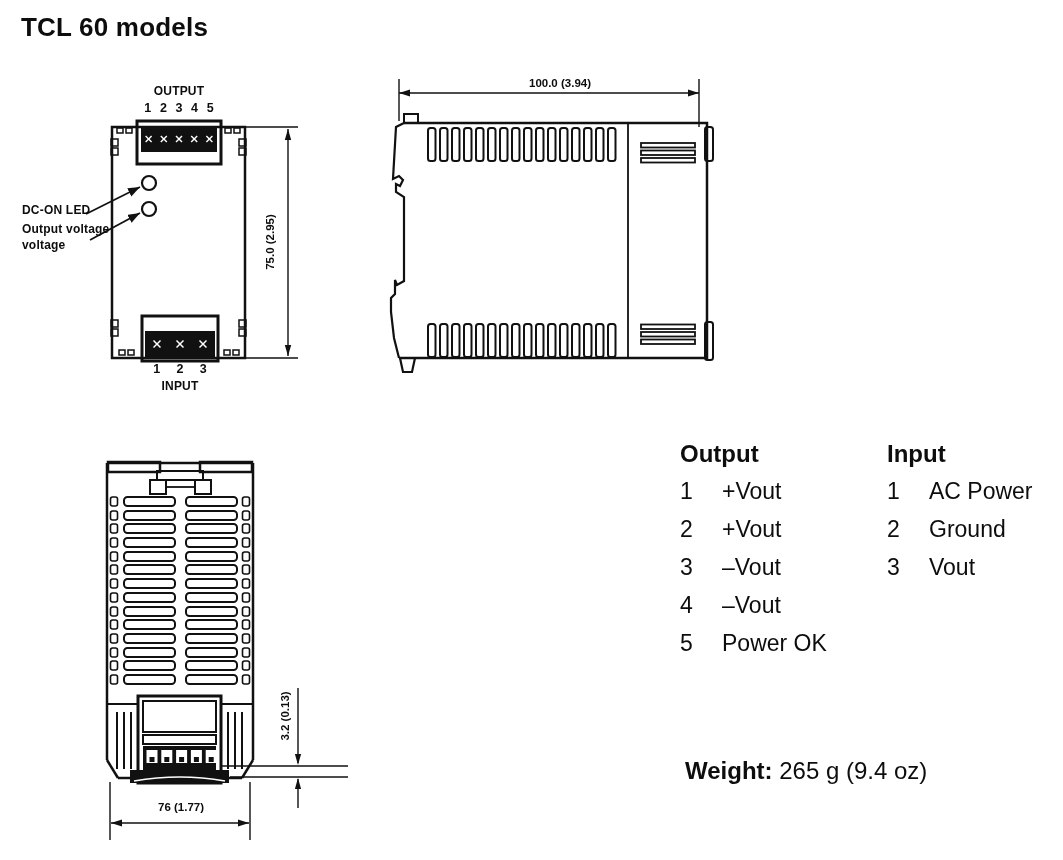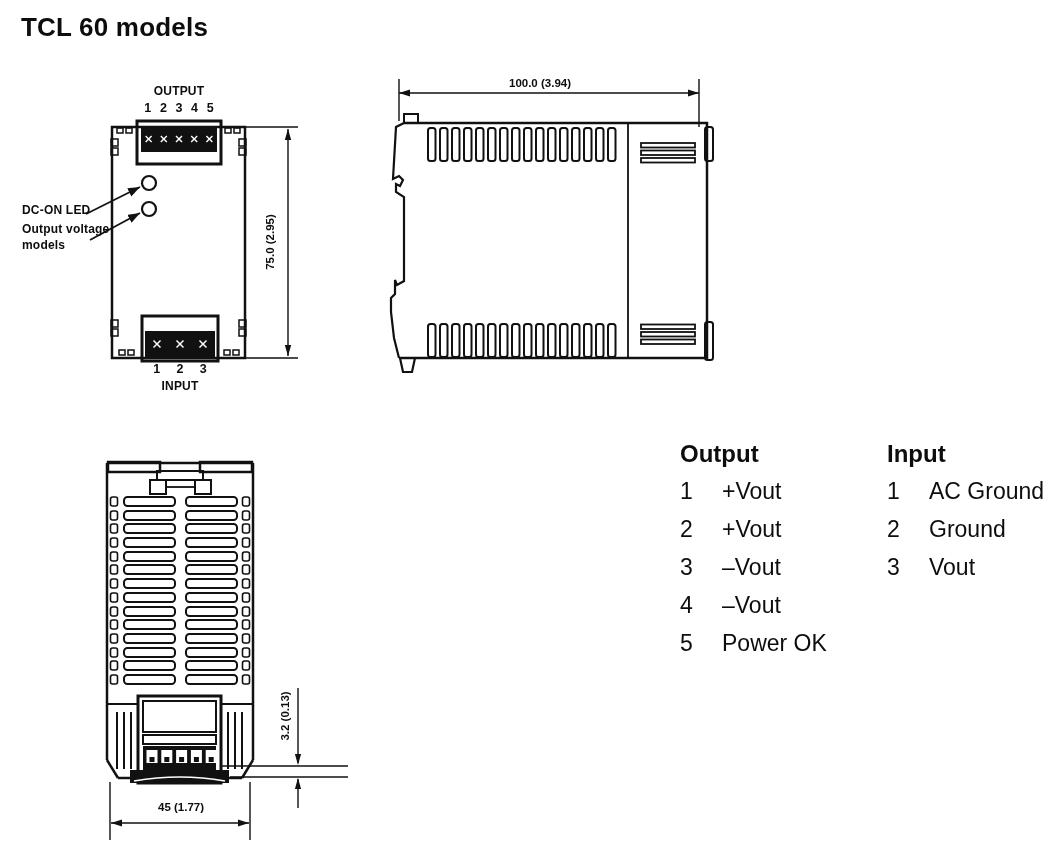--- a/index.html
+++ b/index.html
@@ -271,34 +271,34 @@
   <div class="abs pin-row" style="left:140px; top:101px; width:78px;">
     <span>1</span>
     <span>2</span>
     <span>3</span>
     <span>4</span>
     <span>5</span>
   </div>
   <div class="abs small-label" style="left:22px; top:203px;">DC-ON LED</div>
   <div class="abs small-label two-line" style="left:22px; top:221px;">
     <div>Output voltage</div>
-    <div>models</div>
+    <div>voltage</div>
   </div>
   <div class="abs dim rot" style="left:270px; top:242px;">75.0 (2.95)</div>
   <div class="abs pin-row" style="left:145px; top:362px; width:70px;">
     <span>1</span>
     <span>2</span>
     <span>3</span>
   </div>
   <div class="abs small-label cx" style="left:180px; top:379px;">INPUT</div>
 
-  <div class="abs dim cx" style="left:540px; top:77px;">100.0 (3.94)</div>
+  <div class="abs dim cx" style="left:560px; top:77px;">100.0 (3.94)</div>
 
   <div class="abs dim rot" style="left:285px; top:716px;">3.2 (0.13)</div>
-  <div class="abs dim cx" style="left:181px; top:801px;">45 (1.77)</div>
+  <div class="abs dim cx" style="left:181px; top:801px;">76 (1.77)</div>
 
   <div class="legend-col" style="left:680px; top:440px;">
     <div class="legend-header">Output</div>
     <div class="legend-row">
       <span class="pin">1</span>
       <span>+Vout</span>
     </div>
     <div class="legend-row">
       <span class="pin">2</span>
       <span>+Vout</span>
@@ -314,26 +314,30 @@
     <div class="legend-row">
       <span class="pin">5</span>
       <span>Power OK</span>
     </div>
   </div>
 
   <div class="legend-col" style="left:887px; top:440px;">
     <div class="legend-header">Input</div>
     <div class="legend-row">
       <span class="pin">1</span>
-      <span>AC Ground</span>
+      <span>AC Power</span>
     </div>
     <div class="legend-row">
       <span class="pin">2</span>
       <span>Ground</span>
     </div>
     <div class="legend-row">
       <span class="pin">3</span>
       <span>Vout</span>
     </div>
   </div>
 
+  <div class="abs weight" style="left:685px; top:757px;">
+    <span class="wlabel">Weight:</span>
+    <span>265 g (9.4 oz)</span>
+  </div>
 
 </div>
 
 </body></html>

